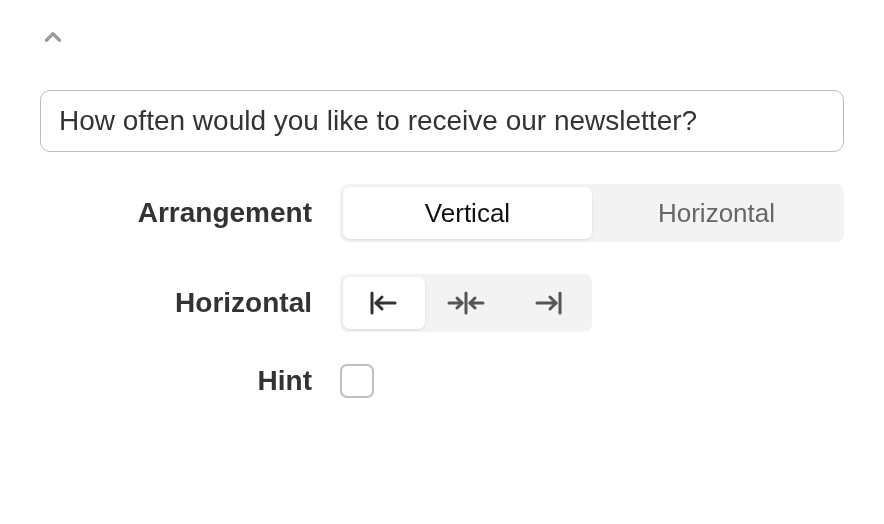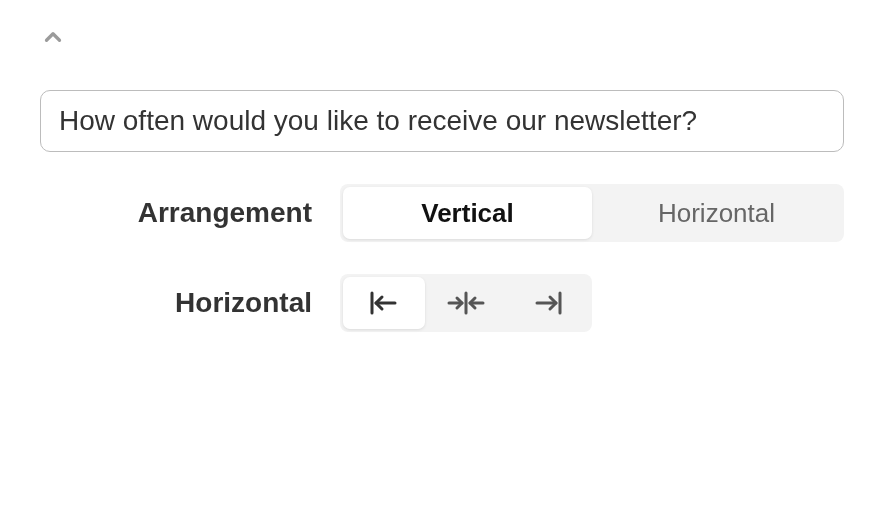--- a/index.html
+++ b/index.html
@@ -89,21 +89,21 @@
     display: flex; align-items: center; justify-content: center;
     font-size: 26px;
     color: #666;
     border-radius: 7px;
     cursor: pointer;
     font-weight: 500;
   }
   .segmented .seg.active {
     background: #fff;
     color: #111;
-    font-weight: 700;
+    font-weight: 400;
     box-shadow: 0 1px 3px rgba(0,0,0,0.1);
   }
 
   .align-group {
     display: inline-flex;
     height: 58px;
     background: #f3f3f3;
     border-radius: 8px;
     padding: 3px;
   }
@@ -181,14 +181,20 @@
               <line x1="31" y1="4" x2="31" y2="24"></line>
               <line x1="8" y1="14" x2="27" y2="14"></line>
               <polyline points="21 8 27 14 21 20"></polyline>
             </svg>
           </span>
         </div>
       </div>
     </div>
   </div>
 
+  <div class="row" style="margin-bottom:0;">
+    <div class="row-label">Hint</div>
+    <div class="row-field">
+      <div class="checkbox unchecked"></div>
+    </div>
+  </div>
 
 </div>
 
 </body></html>

